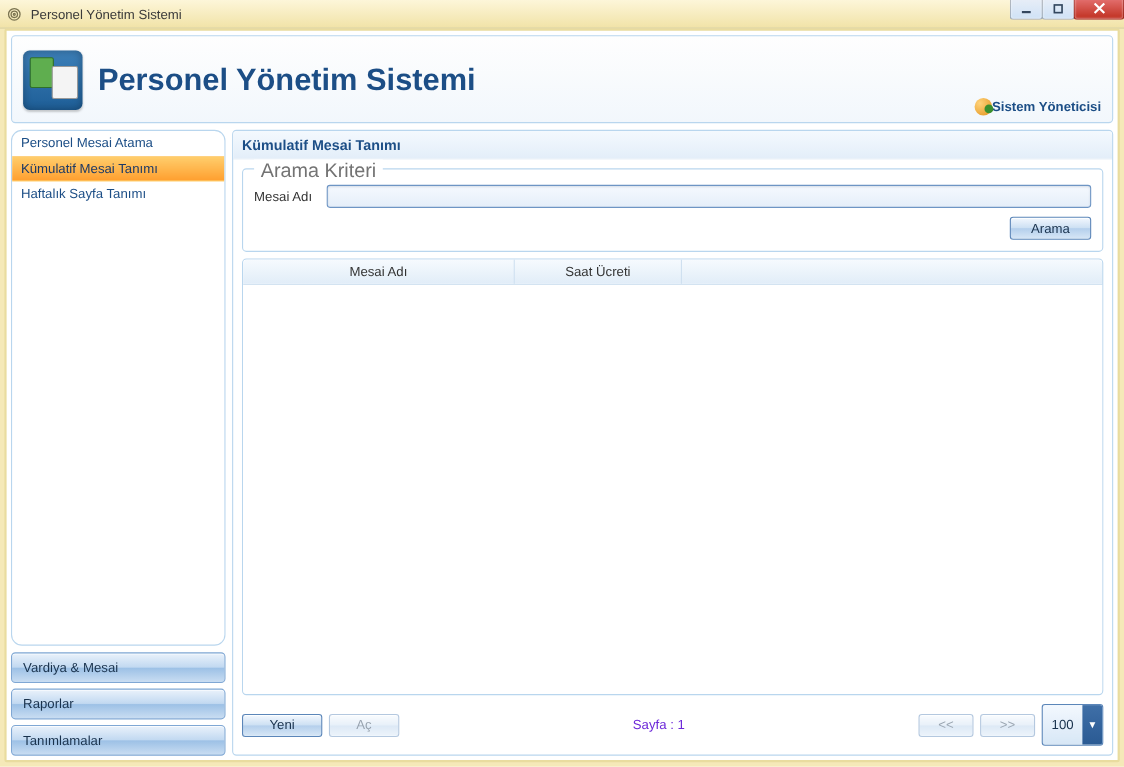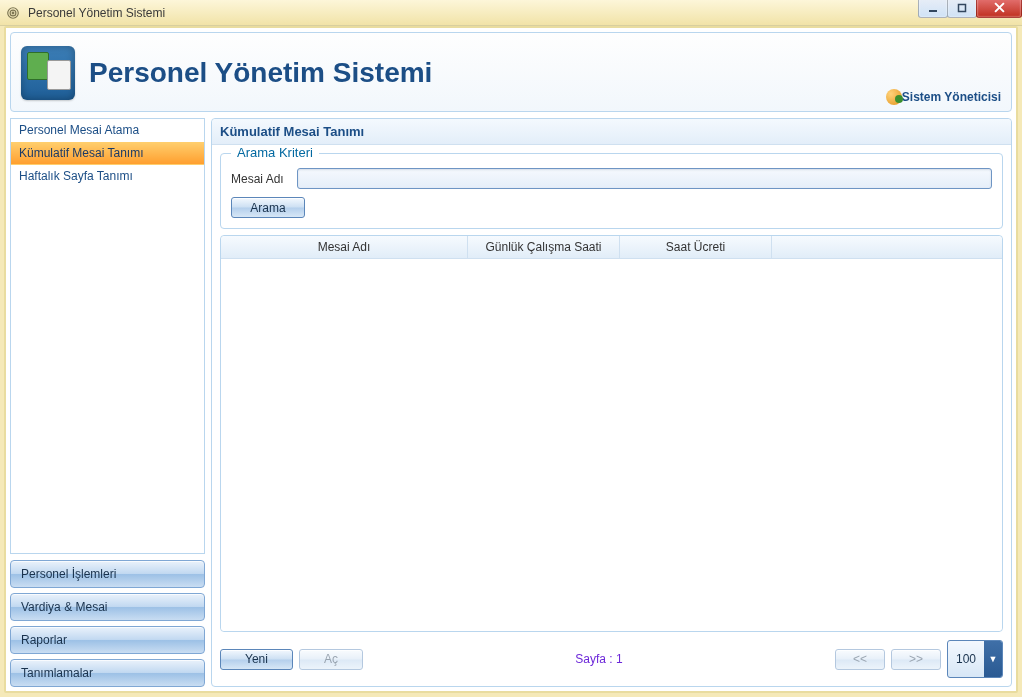--- a/index.html
+++ b/index.html
@@ -116,21 +116,21 @@
   }
 
   
   .sidebar {
     width: 195px;
     display:flex; flex-direction:column; gap:6px;
   }
   .side-list {
     flex:1;
     border:1px solid #b9d6ee;
-    border-radius:0;
+    border-radius:10px;
     background:#fff;
     overflow:hidden;
   }
   .side-item {
     padding: 4px 8px;
     font-size:12px;
     color:#1c4e86;
     cursor:pointer;
     border-bottom:1px solid transparent;
   }
@@ -176,21 +176,21 @@
 
   .fieldset {
     border:1px solid #b9d6ee;
     border-radius:4px;
     padding: 14px 10px 10px 10px;
     position:relative;
   }
   .fieldset .legend {
     position:absolute; top:-9px; left:10px;
     background:#fff; padding:0 6px;
-    color:#0369a1; font-size:13px;
+    color:#737373; font-size:18px;
   }
   .form-row { display:flex; align-items:center; gap:8px; }
   .form-label { color:#333; font-size:12px; width:58px; }
   .text-input {
     flex:1; height:21px;
     border:1px solid #6e95c4;
     border-radius:3px;
     background: linear-gradient(#f5f9fe,#e5eef9);
     padding: 0 6px;
     font-size:12px;
@@ -204,21 +204,21 @@
     background: linear-gradient(#f3f8fe,#cde0f3 48%,#b4cfec 52%,#d7e7f6);
     color:#19324d;
     font-size:12px;
     display:inline-flex; align-items:center; justify-content:center;
     padding:0 12px;
     cursor:pointer;
     box-shadow: inset 0 1px 0 rgba(255,255,255,.8);
   }
   .btn.small { min-width:42px; padding:0 24px; }
   .btn.disabled { opacity:.45; cursor:default; }
-  .right-row { display:flex; justify-content:flex-start; margin-top:8px; }
+  .right-row { display:flex; justify-content:flex-end; margin-top:8px; }
 
   .grid-box {
     flex:1;
     border:1px solid #b9d6ee;
     border-radius:4px;
     display:flex; flex-direction:column;
     min-height:0;
   }
   .grid-head {
     display:flex;
@@ -306,21 +306,20 @@
 
   <div class="cols">
 
     <div class="sidebar">
       <div class="side-list">
         <div class="side-item">Personel Mesai Atama</div>
         <div class="side-item active">Kümulatif Mesai Tanımı</div>
         <div class="side-item">Haftalık Sayfa Tanımı</div>
       </div>
       <div class="side-categories">
-        <div class="cat-btn">Personel İşlemleri</div>
         <div class="cat-btn">Vardiya &amp; Mesai</div>
         <div class="cat-btn">Raporlar</div>
         <div class="cat-btn">Tanımlamalar</div>
       </div>
     </div>
 
     <div class="main">
       <div class="main-title">Kümulatif Mesai Tanımı</div>
       <div class="main-body">
 
@@ -331,21 +330,20 @@
             <input class="text-input" type="text" value="" style="">
           </div>
           <div class="right-row">
             <div class="btn">Arama</div>
           </div>
         </div>
 
         <div class="grid-box">
           <div class="grid-head">
             <div class="gh c1">Mesai Adı</div>
-            <div class="gh c2">Günlük Çalışma Saati</div>
             <div class="gh c3">Saat Ücreti</div>
             <div class="gh cfill"></div>
           </div>
           <div class="grid-body"></div>
         </div>
 
         <div class="footer">
           <div class="btn small">Yeni</div>
           <div class="btn small disabled">Aç</div>
           <div class="spacer">

